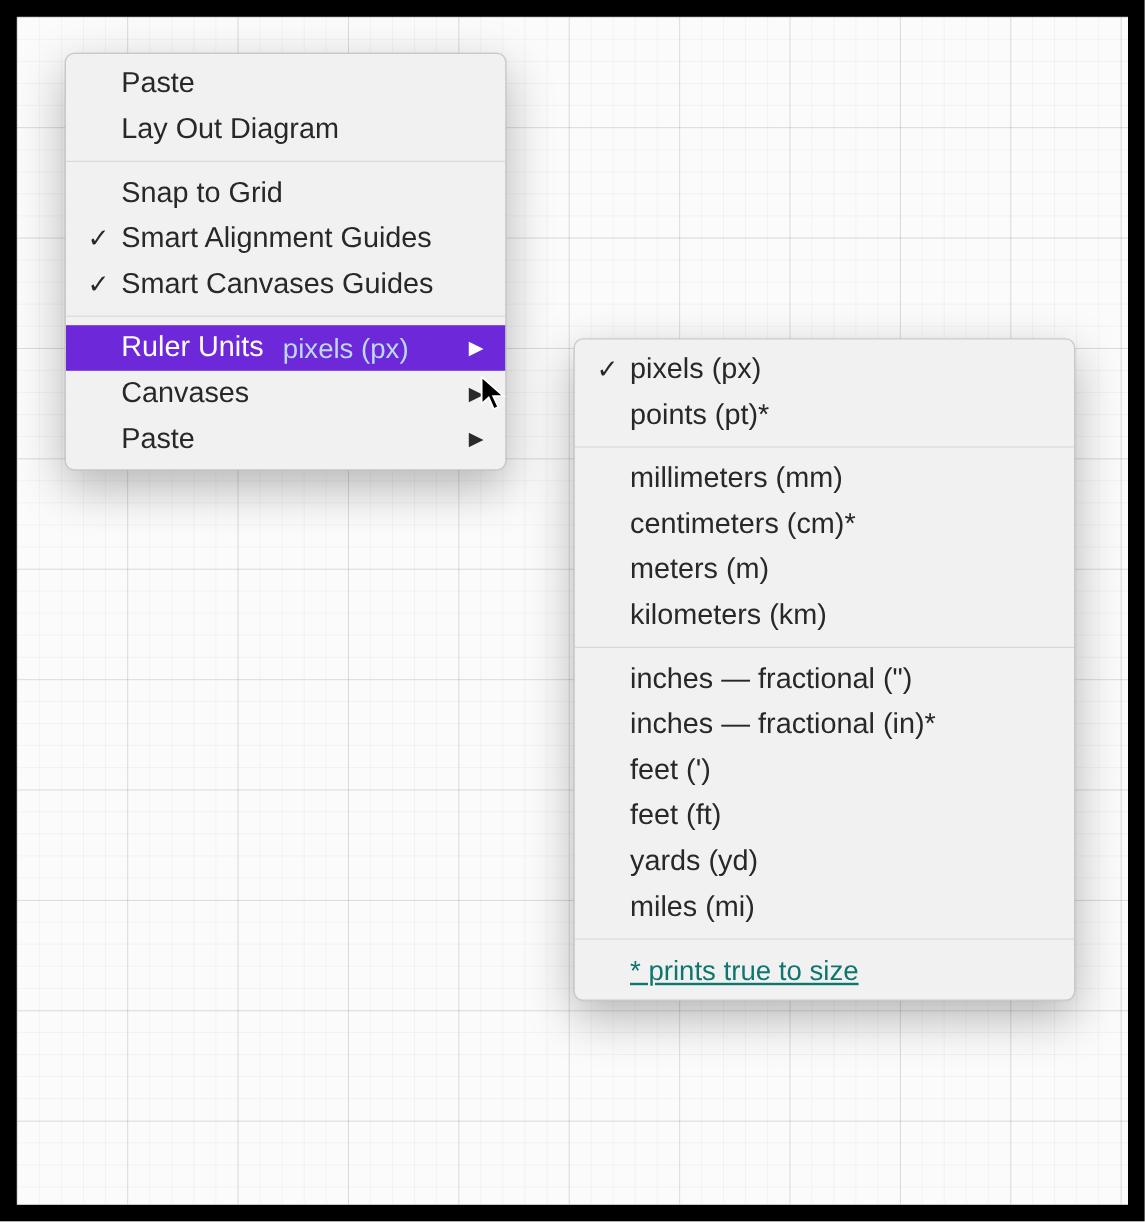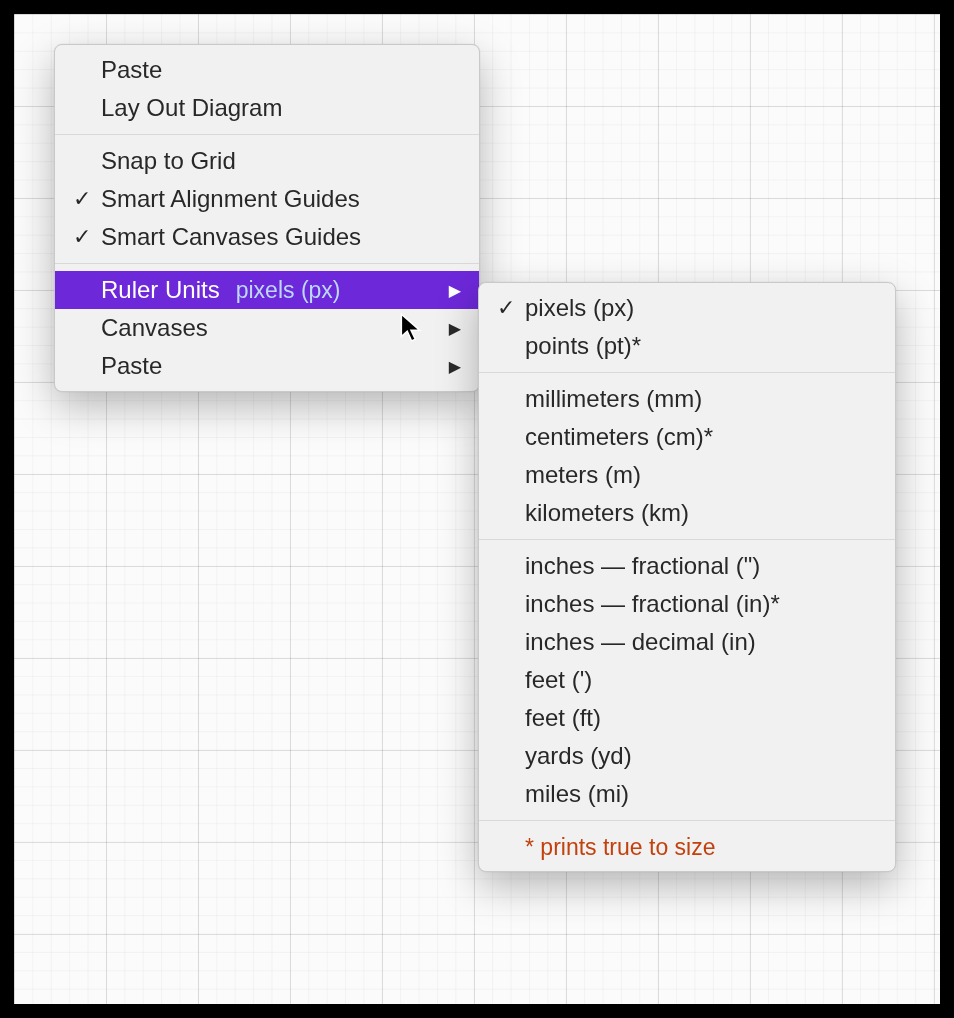--- a/index.html
+++ b/index.html
@@ -36,21 +36,21 @@
     position: absolute;
     background: #f1f1f1;
     border: 1px solid #c9c9c9;
     border-radius: 8px;
     box-shadow: 0 14px 40px rgba(0,0,0,0.28), 0 0 0 0.5px rgba(0,0,0,0.05);
     padding: 6px 0;
   }
   .menu-main {
     left: 40px;
     top: 30px;
-    width: 426px;
+    width: 368px;
   }
   .menu-sub {
     left: 464px;
     top: 268px;
     width: 418px;
   }
 
   .item {
     position: relative;
     display: flex;
@@ -88,21 +88,22 @@
   }
   .item.highlight .arrow { color: #fff; }
   .sep {
     height: 1px;
     background: #d9d9d9;
     margin: 7px 0;
   }
   .footer {
     padding: 6px 18px 4px 46px;
     font-size: 23px;
-    color: #c2410c;
+    color: #0f766e;
+    text-decoration: underline;
   }
 
   
   .cursor {
     position: absolute;
     left: 386px;
     top: 299px;
     width: 22px;
     height: 30px;
     pointer-events: none;
@@ -201,25 +202,20 @@
         <span class="label">inches — fractional (")</span>
         <span class="spacer"></span>
       </div>
       <div class="item">
         <span class="check"></span>
         <span class="label">inches — fractional (in)*</span>
         <span class="spacer"></span>
       </div>
       <div class="item">
         <span class="check"></span>
-        <span class="label">inches — decimal (in)</span>
-        <span class="spacer"></span>
-      </div>
-      <div class="item">
-        <span class="check"></span>
         <span class="label">feet (')</span>
         <span class="spacer"></span>
       </div>
       <div class="item">
         <span class="check"></span>
         <span class="label">feet (ft)</span>
         <span class="spacer"></span>
       </div>
       <div class="item">
         <span class="check"></span>

